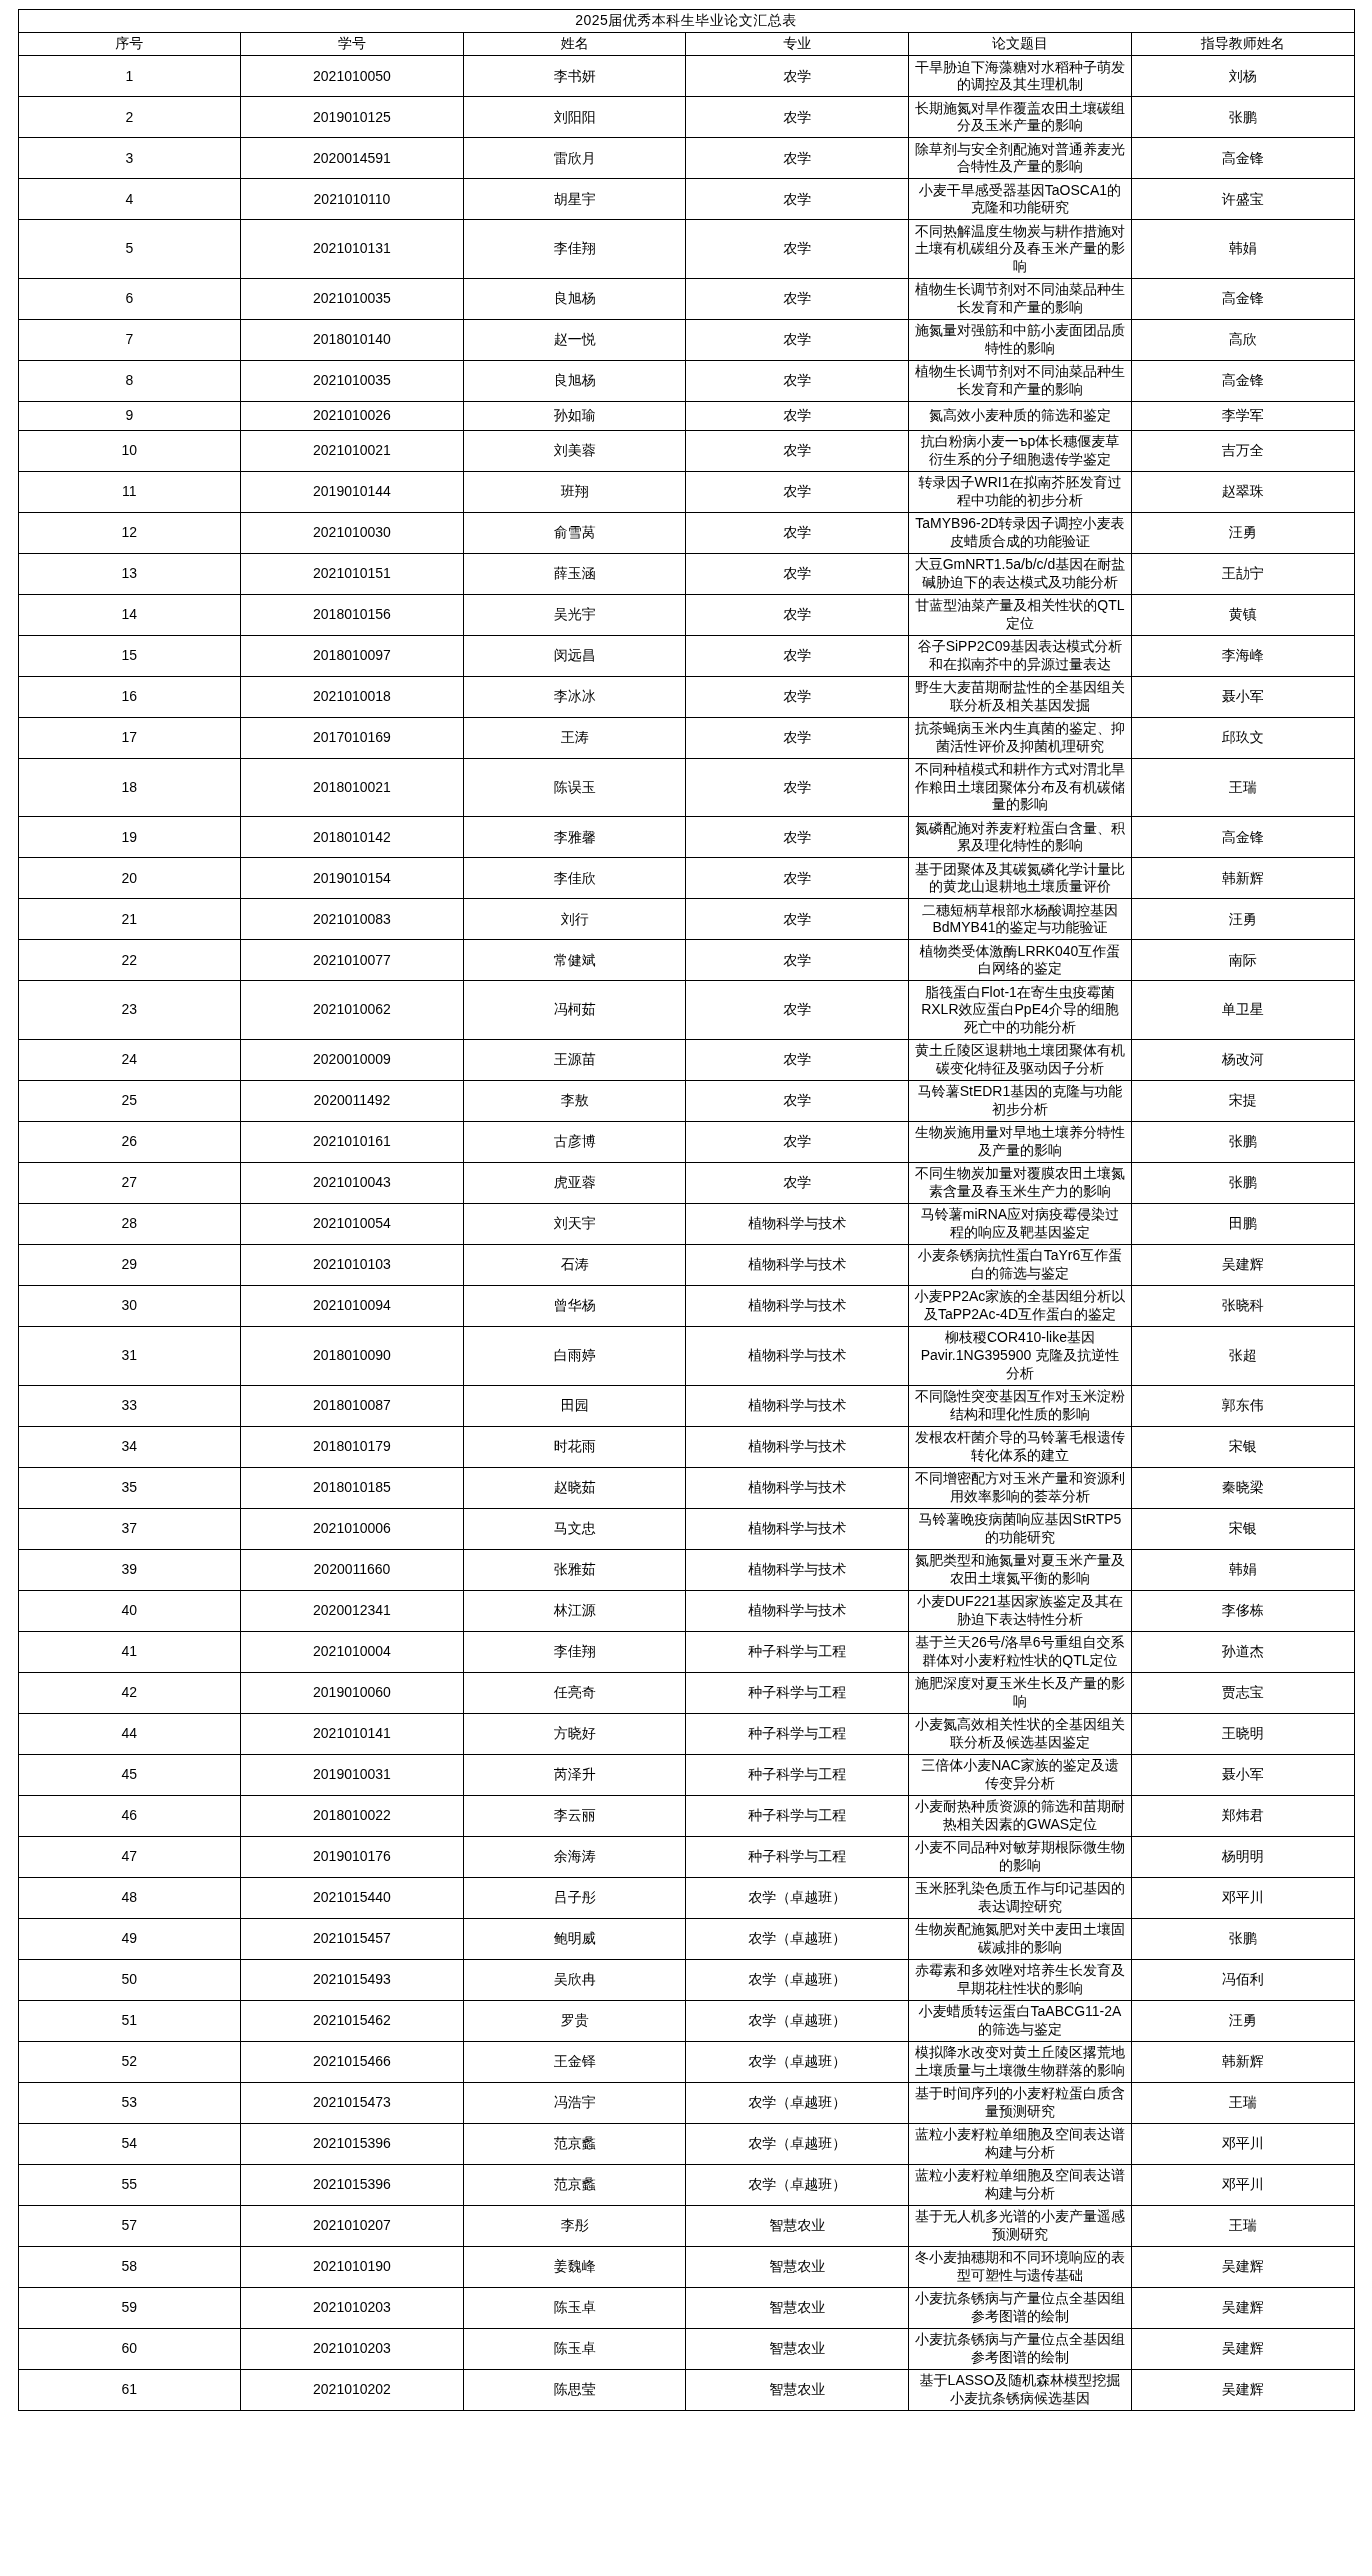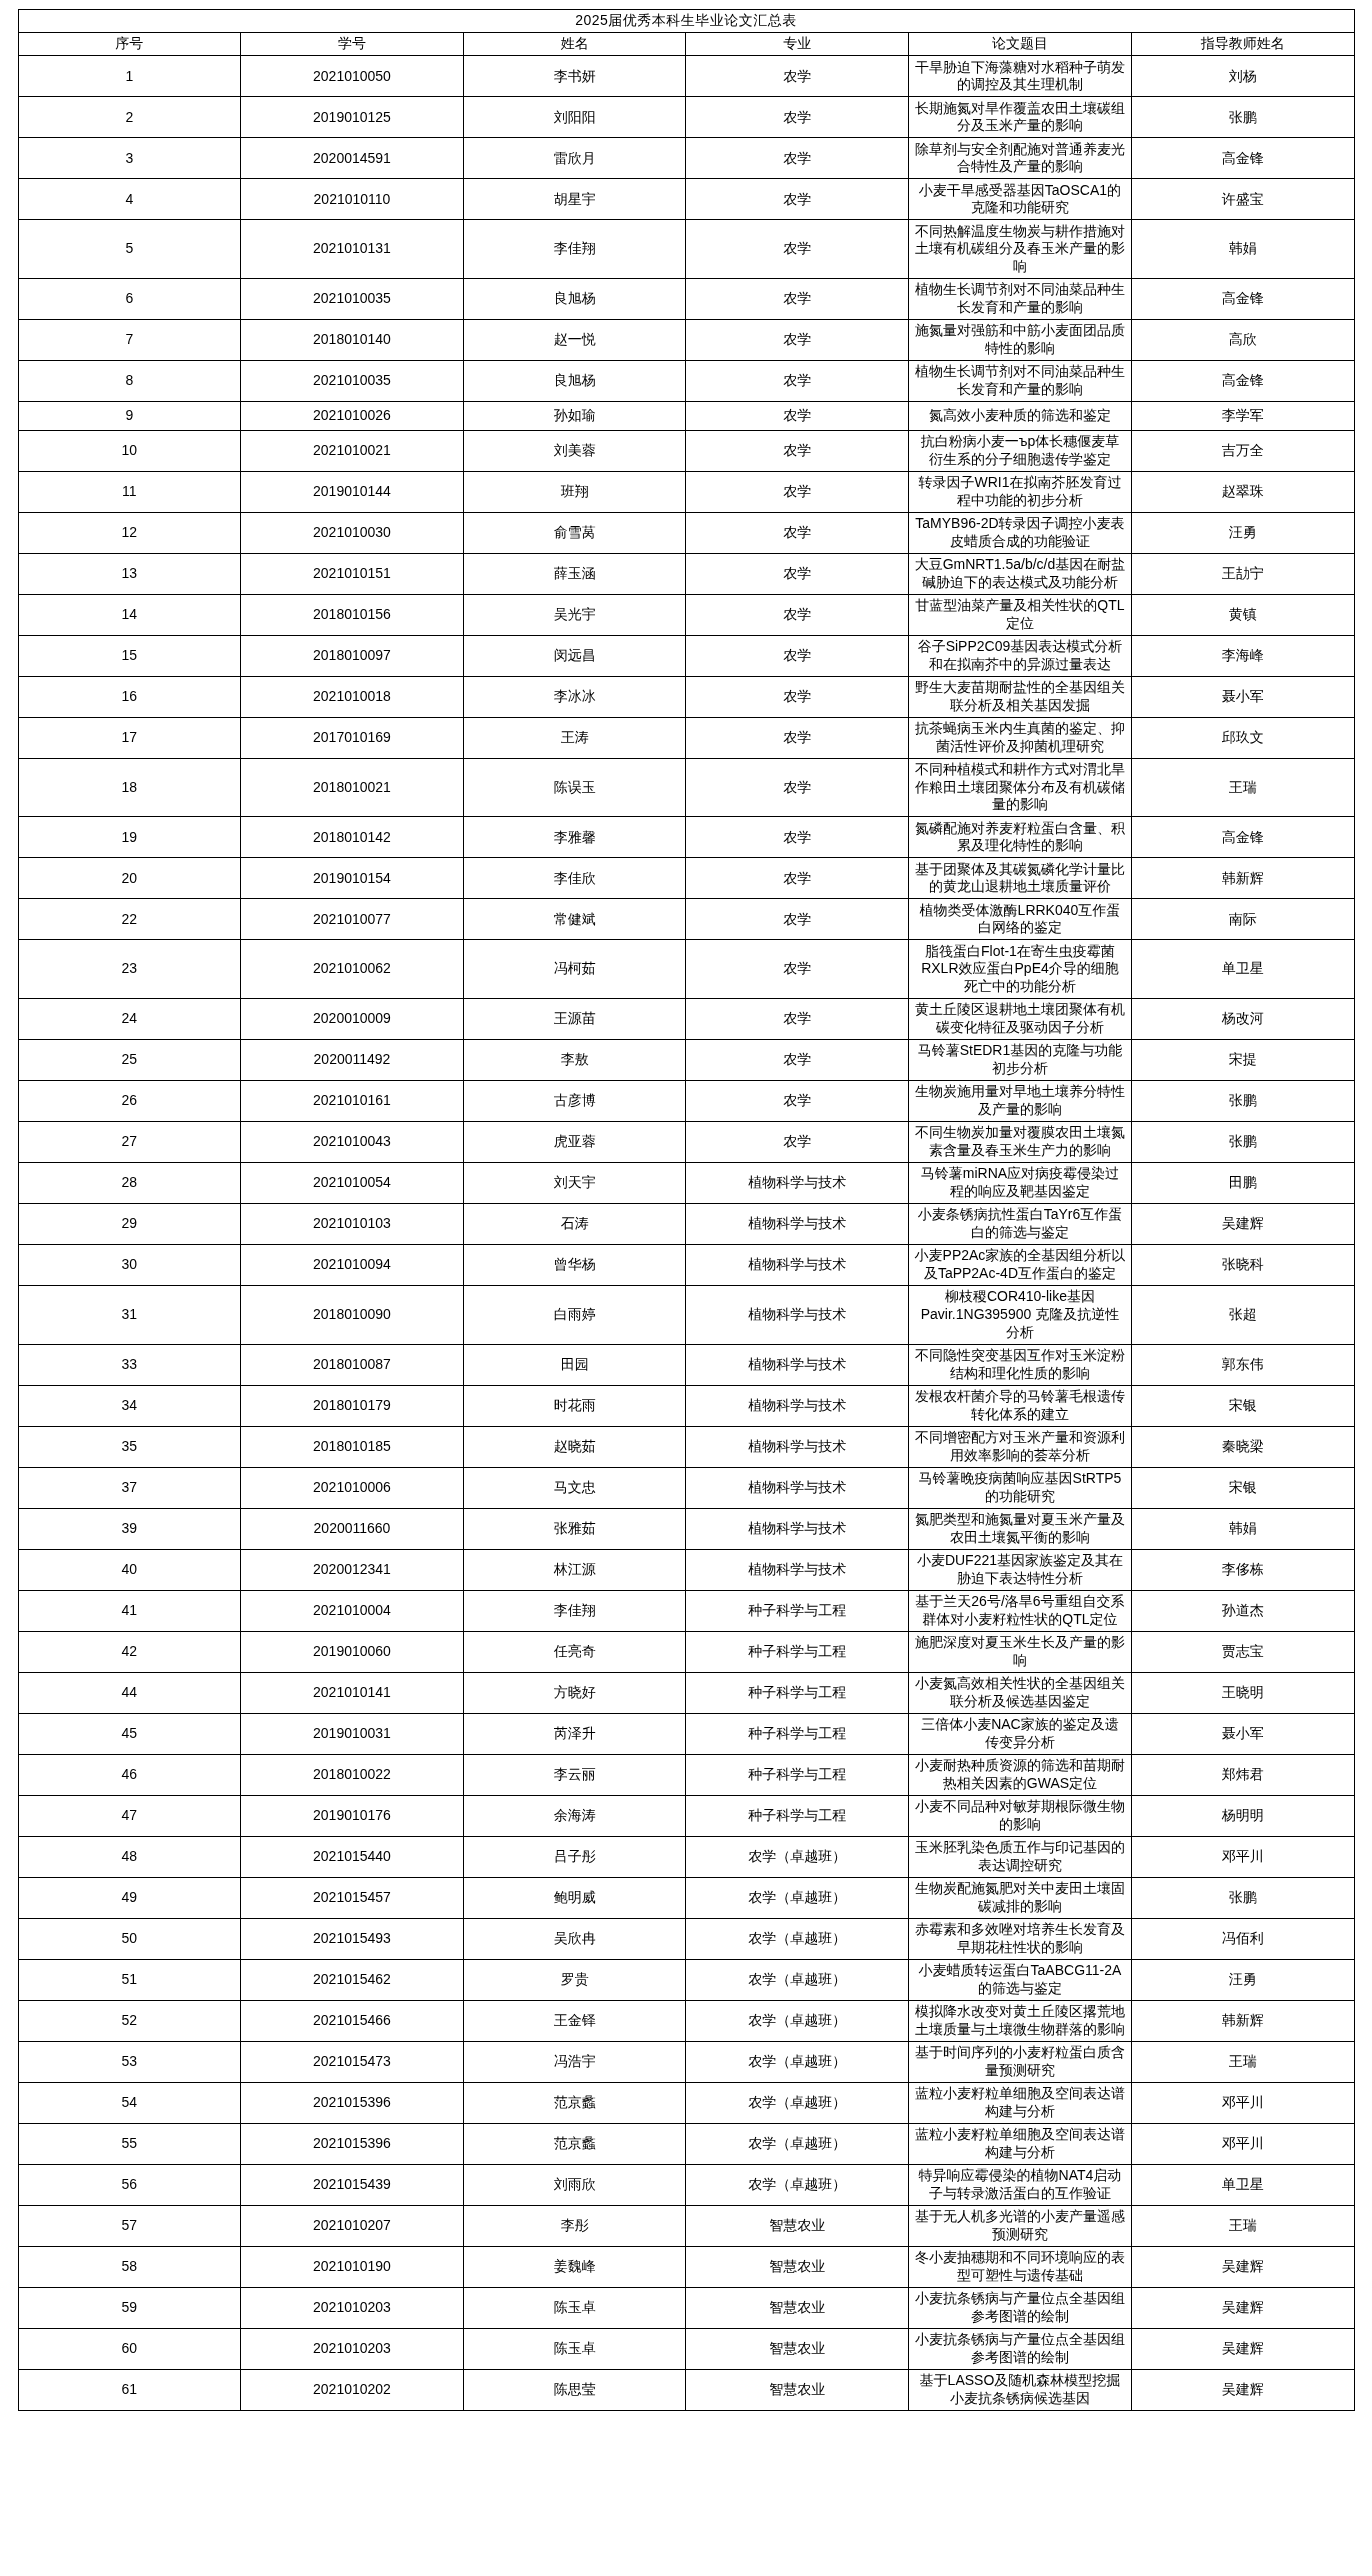--- a/index.html
+++ b/index.html
@@ -230,20 +230,28 @@
         </tr>
         <tr>
           <td class="col-index">20</td>
           <td class="col-sid">2019010154</td>
           <td class="col-name">李佳欣</td>
           <td class="col-major">农学</td>
           <td class="col-topic">基于团聚体及其碳氮磷化学计量比的黄龙山退耕地土壤质量评价</td>
           <td class="col-advisor">韩新辉</td>
         </tr>
         <tr>
+          <td class="col-index">21</td>
+          <td class="col-sid">2021010083</td>
+          <td class="col-name">刘行</td>
+          <td class="col-major">农学</td>
+          <td class="col-topic">二穗短柄草根部水杨酸调控基因BdMYB41的鉴定与功能验证</td>
+          <td class="col-advisor">汪勇</td>
+        </tr>
+        <tr>
           <td class="col-index">22</td>
           <td class="col-sid">2021010077</td>
           <td class="col-name">常健斌</td>
           <td class="col-major">农学</td>
           <td class="col-topic">植物类受体激酶LRRK040互作蛋白网络的鉴定</td>
           <td class="col-advisor">南际</td>
         </tr>
         <tr>
           <td class="col-index">23</td>
           <td class="col-sid">2021010062</td>
@@ -470,28 +478,20 @@
         </tr>
         <tr>
           <td class="col-index">55</td>
           <td class="col-sid">2021015396</td>
           <td class="col-name">范京蠡</td>
           <td class="col-major">农学（卓越班）</td>
           <td class="col-topic">蓝粒小麦籽粒单细胞及空间表达谱构建与分析</td>
           <td class="col-advisor">邓平川</td>
         </tr>
         <tr>
-          <td class="col-index">56</td>
-          <td class="col-sid">2021015439</td>
-          <td class="col-name">刘雨欣</td>
-          <td class="col-major">农学（卓越班）</td>
-          <td class="col-topic">特异响应霉侵染的植物NAT4启动子与转录激活蛋白的互作验证</td>
-          <td class="col-advisor">单卫星</td>
-        </tr>
-        <tr>
           <td class="col-index">57</td>
           <td class="col-sid">2021010207</td>
           <td class="col-name">李彤</td>
           <td class="col-major">智慧农业</td>
           <td class="col-topic">基于无人机多光谱的小麦产量遥感预测研究</td>
           <td class="col-advisor">王瑞</td>
         </tr>
         <tr>
           <td class="col-index">58</td>
           <td class="col-sid">2021010190</td>

